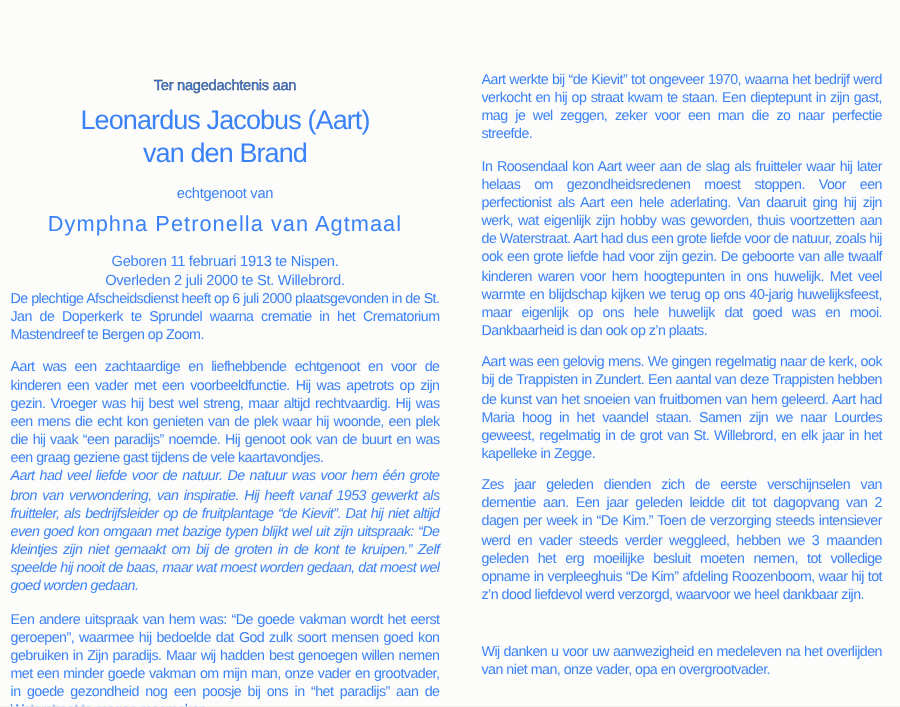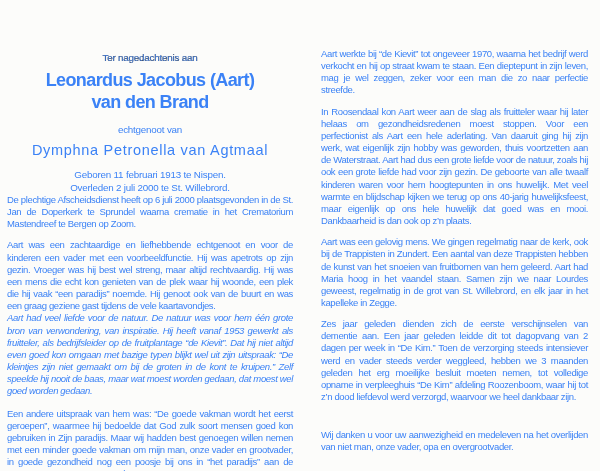--- a/index.html
+++ b/index.html
@@ -35,21 +35,21 @@
   .memorial-line {
     font-size: 9.8px;
     letter-spacing: -0.2px;
     margin-bottom: 7px;
     font-weight: 700;
     -webkit-text-stroke: 0.2px #1b1b1b;
     font-weight: 400;
   }
   .deceased-name {
     font-size: 18px;
-    font-weight: 700;
+    font-weight: 400;
     letter-spacing: -0.6px;
     line-height: 21.5px;
   }
   .spouse-line {
     font-size: 9.8px;
     letter-spacing: -0.2px;
     margin-top: 11px;
   }
   .spouse-name {
     font-size: 14.5px;
@@ -105,21 +105,21 @@
         <div>Overleden 2 juli 2000 te St. Willebrord.</div>
       </div>
     </div>
     <p class="body p1">De plechtige Afscheidsdienst heeft op 6 juli 2000 plaatsgevonden in de St. Jan de Doperkerk te Sprundel waarna crematie in het Crematorium Mastendreef te Bergen op Zoom.</p>
     <p class="body p2">Aart was een zachtaardige en liefhebbende echtgenoot en voor de kinderen een vader met een voorbeeldfunctie. Hij was apetrots op zijn gezin. Vroeger was hij best wel streng, maar altijd rechtvaardig. Hij was een mens die echt kon genieten van de plek waar hij woonde, een plek die hij vaak “een paradijs” noemde. Hij genoot ook van de buurt en was een graag geziene gast tijdens de vele kaartavondjes.</p>
     <p class="body p3">Aart had veel liefde voor de natuur. De natuur was voor hem één grote bron van verwondering, van inspiratie. Hij heeft vanaf 1953 gewerkt als fruitteler, als bedrijfsleider op de fruitplantage “de Kievit”. Dat hij niet altijd even goed kon omgaan met bazige typen blijkt wel uit zijn uitspraak: “De kleintjes zijn niet gemaakt om bij de groten in de kont te kruipen.” Zelf speelde hij nooit de baas, maar wat moest worden gedaan, dat moest wel goed worden gedaan.</p>
     <p class="body p4">Een andere uitspraak van hem was: “De goede vakman wordt het eerst geroepen”, waarmee hij bedoelde dat God zulk soort mensen goed kon gebruiken in Zijn paradijs. Maar wij hadden best genoegen willen nemen met een minder goede vakman om mijn man, onze vader en grootvader, in goede gezondheid nog een poosje bij ons in “het paradijs” aan de Waterstraat te mogen meemaken.</p>
   </div>
 
   <div class="col col-right">
-    <p class="body rp">Aart werkte bij “de Kievit” tot ongeveer 1970, waarna het bedrijf werd verkocht en hij op straat kwam te staan. Een dieptepunt in zijn leven, mag je wel zeggen, zeker voor een man die zo naar perfectie streefde.</p>
+    <p class="body rp">Aart werkte bij “de Kievit” tot ongeveer 1970, waarna het bedrijf werd verkocht en hij op straat kwam te staan. Een dieptepunt in zijn gast, mag je wel zeggen, zeker voor een man die zo naar perfectie streefde.</p>
     <p class="body rp">In Roosendaal kon Aart weer aan de slag als fruitteler waar hij later helaas om gezondheidsredenen moest stoppen. Voor een perfectionist als Aart een hele aderlating. Van daaruit ging hij zijn werk, wat eigenlijk zijn hobby was geworden, thuis voortzetten aan de Waterstraat. Aart had dus een grote liefde voor de natuur, zoals hij ook een grote liefde had voor zijn gezin. De geboorte van alle twaalf kinderen waren voor hem hoogtepunten in ons huwelijk. Met veel warmte en blijdschap kijken we terug op ons 40-jarig huwelijksfeest, maar eigenlijk op ons hele huwelijk dat goed was en mooi. Dankbaarheid is dan ook op z’n plaats.</p>
     <p class="body rp">Aart was een gelovig mens. We gingen regelmatig naar de kerk, ook bij de Trappisten in Zundert. Een aantal van deze Trappisten hebben de kunst van het snoeien van fruitbomen van hem geleerd. Aart had Maria hoog in het vaandel staan. Samen zijn we naar Lourdes geweest, regelmatig in de grot van St. Willebrord, en elk jaar in het kapelleke in Zegge.</p>
     <p class="body rp">Zes jaar geleden dienden zich de eerste verschijnselen van dementie aan. Een jaar geleden leidde dit tot dagopvang van 2 dagen per week in “De Kim.” Toen de verzorging steeds intensiever werd en vader steeds verder weggleed, hebben we 3 maanden geleden het erg moeilijke besluit moeten nemen, tot volledige opname in verpleeghuis “De Kim” afdeling Roozenboom, waar hij tot z’n dood liefdevol werd verzorgd, waarvoor we heel dankbaar zijn.</p>
     <p class="body thanks">Wij danken u voor uw aanwezigheid en medeleven na het overlijden van niet man, onze vader, opa en overgrootvader.</p>
     <div class="signature">
       <div>Dymphna van den Brand-van Agtmaal</div>
 
     </div>
 
   </div>

